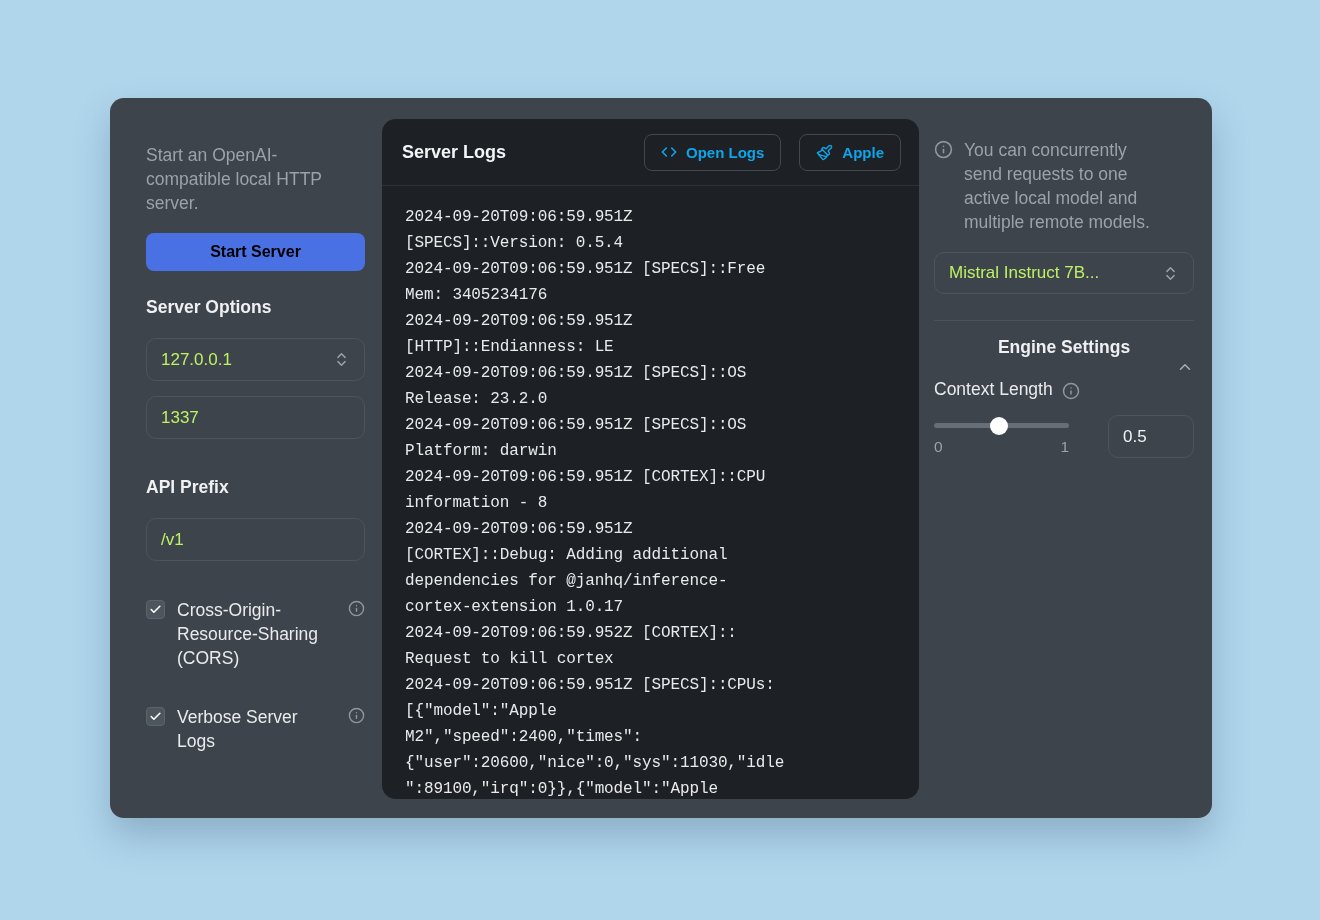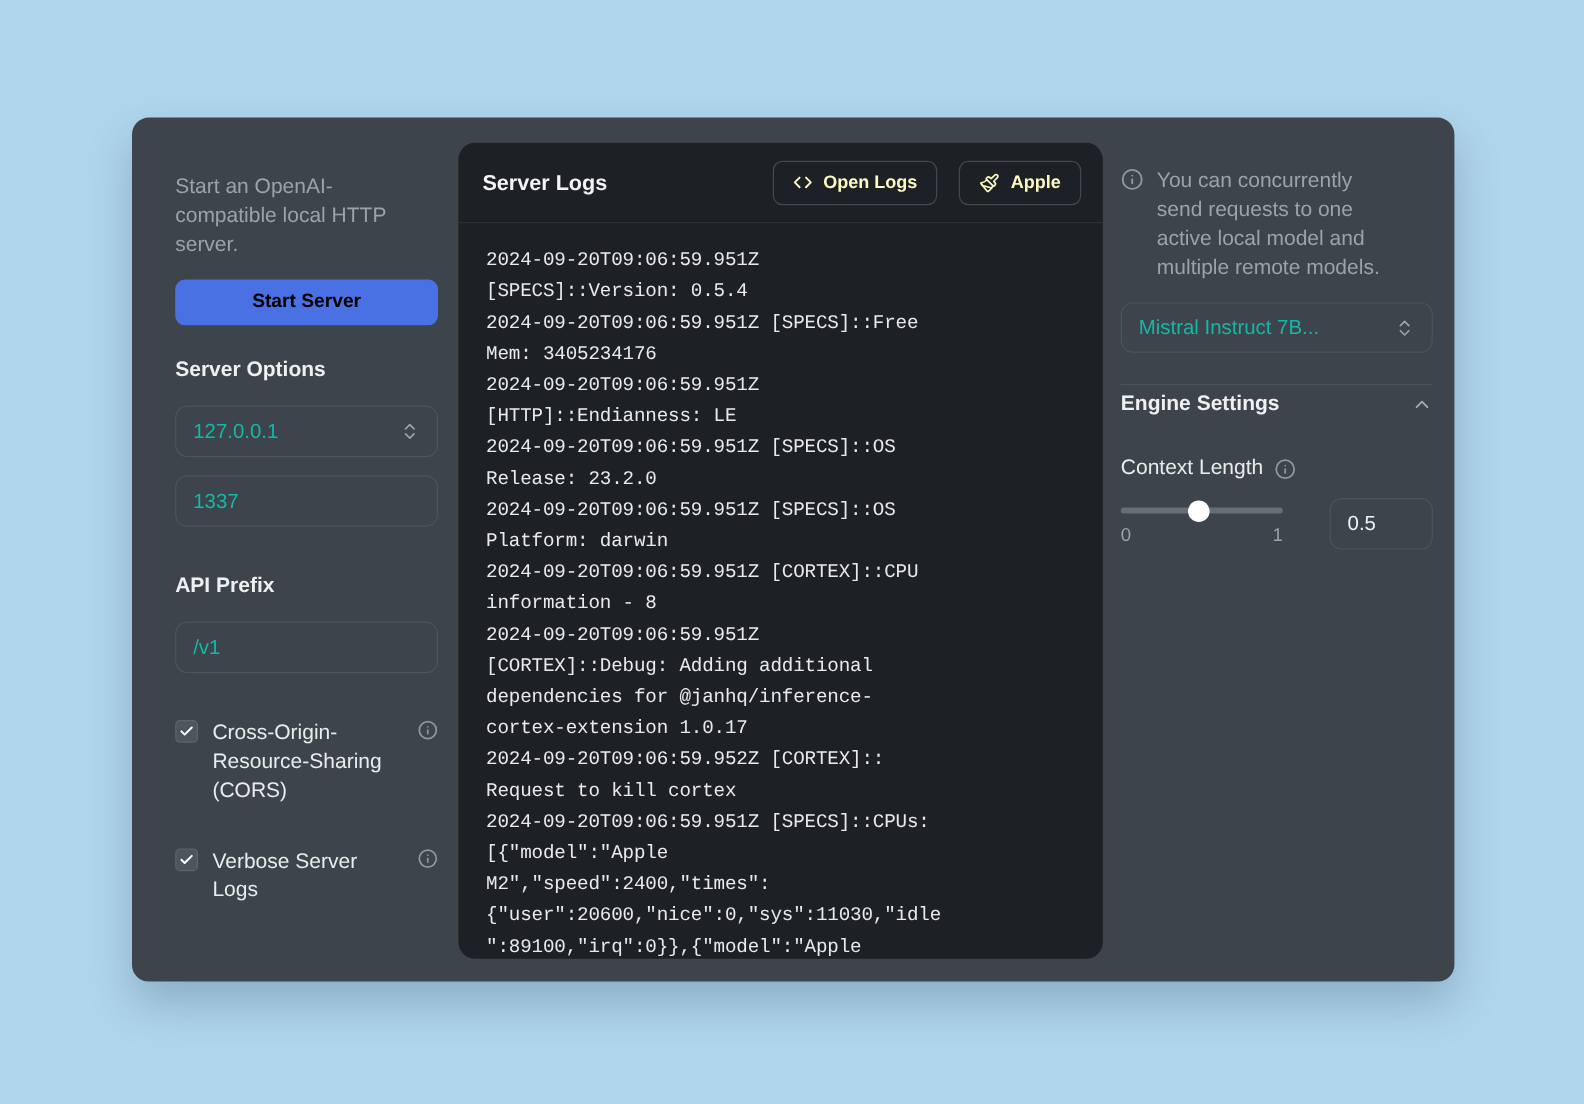--- a/index.html
+++ b/index.html
@@ -26,21 +26,21 @@
     position:absolute; top:135px; width:219px; height:38px;
     background:#4a71e3; border:none; border-radius:8px;
     color:#000000; font-size:16px; font-weight:600; cursor:pointer;
     font-family:"Liberation Sans", sans-serif;
   }
   .section-title { position:absolute; color:#eef0f2; font-size:17.5px; font-weight:700; }
   .field {
     position:absolute; width:219px; height:43px;
     border:1px solid #4d545b; border-radius:10px; background:transparent;
     display:flex; align-items:center; padding:0 14px;
-    color:#14b8a6; font-size:17px;
+    color:#bef264; font-size:17px;
   }
   input.field {
     font-family:"Liberation Sans", sans-serif; outline:none;
   }
   .field .chev { margin-left:auto; color:#9aa2aa; display:flex; }
 
   .check-row { position:absolute; width:219px; display:flex; align-items:flex-start; }
   .checkbox {
     width:19px; height:19px; border-radius:4px; background:#4e565d;
     border:1px solid #5d656c; display:flex; align-items:center; justify-content:center;
@@ -57,42 +57,42 @@
     background:#1d2024; border-radius:14px; overflow:hidden;
   }
   .log-header {
     height:67px; display:flex; align-items:center; padding:0 18px 0 20px;
     border-bottom:1px solid #2d3237;
   }
   .log-title { color:#f2f4f5; font-size:18px; font-weight:700; }
   .log-btn {
     height:37px; border:1px solid #43494f; border-radius:8px; background:transparent;
     display:flex; align-items:center; gap:9px; padding:0 16px;
-    color:#fef9c3; font-size:15px; font-weight:600; cursor:pointer;
+    color:#0ea5e9; font-size:15px; font-weight:600; cursor:pointer;
     font-family:"Liberation Sans", sans-serif;
   }
   .log-btn + .log-btn { margin-left:18px; }
   .log-header .spacer { flex:1; }
   .log-content {
     padding:18px 23px 0 23px;
     font-family:Liberation Mono, monospace;
     font-size:16px; line-height:26px; letter-spacing:-0.12px;
     color:#e8eaeb;
   }
   .log-line { white-space:pre; }
 
   
   .right-col { position:absolute; left:824px; top:0; width:260px; }
   .info-row { position:absolute; top:40px; display:flex; width:260px; }
   .info-row .info-icon { margin:2px 0 0 0; }
   .info-text { margin-left:11px; width:205px; color:#9aa2ab; font-size:17.5px; line-height:24px; }
   .model-select { top:154px; width:260px; height:42px; cursor:pointer; }
   .divider { position:absolute; top:222px; width:260px; height:1px; background:#4b5258; }
   .engine-header {
-    position:absolute; top:228px; width:260px; display:flex; align-items:center; cursor:pointer;
+    position:absolute; top:239px; width:260px; display:flex; align-items:center; cursor:pointer;flex-direction:column;
   }
   .engine-header .title { color:#eef0f2; font-size:17.5px; font-weight:700; }
   .engine-header .chev { margin-left:auto; color:#a7aeb5; display:flex; }
   .context-row { position:absolute; top:281px; display:flex; align-items:center; gap:9px; }
   .context-row .label { color:#e9ebed; font-size:17.5px; }
   .slider-row { position:absolute; top:317px; width:260px; display:flex; }
   .slider-block { width:135px; }
   .slider-track {
     position:relative; margin-top:8px; height:5px; border-radius:3px; background:#666e76; cursor:pointer;
   }

